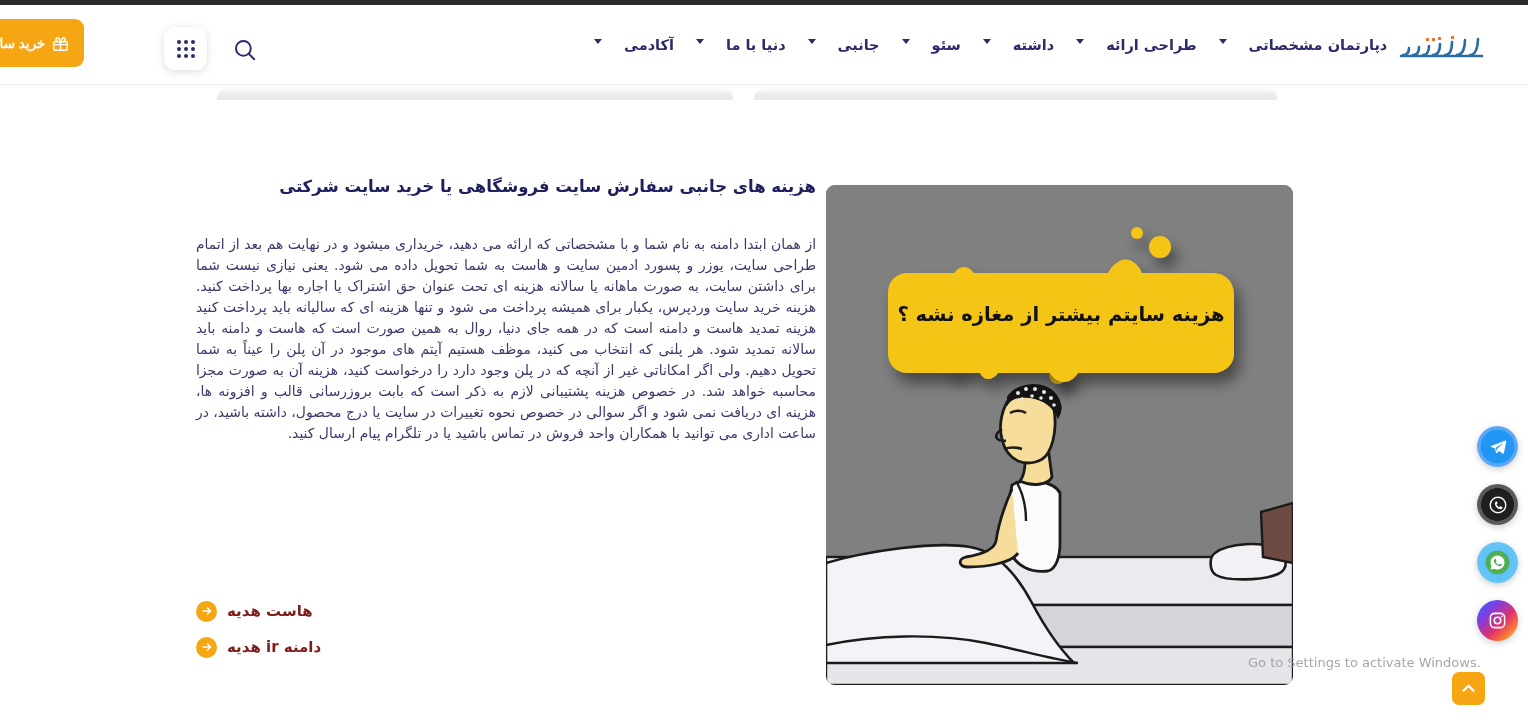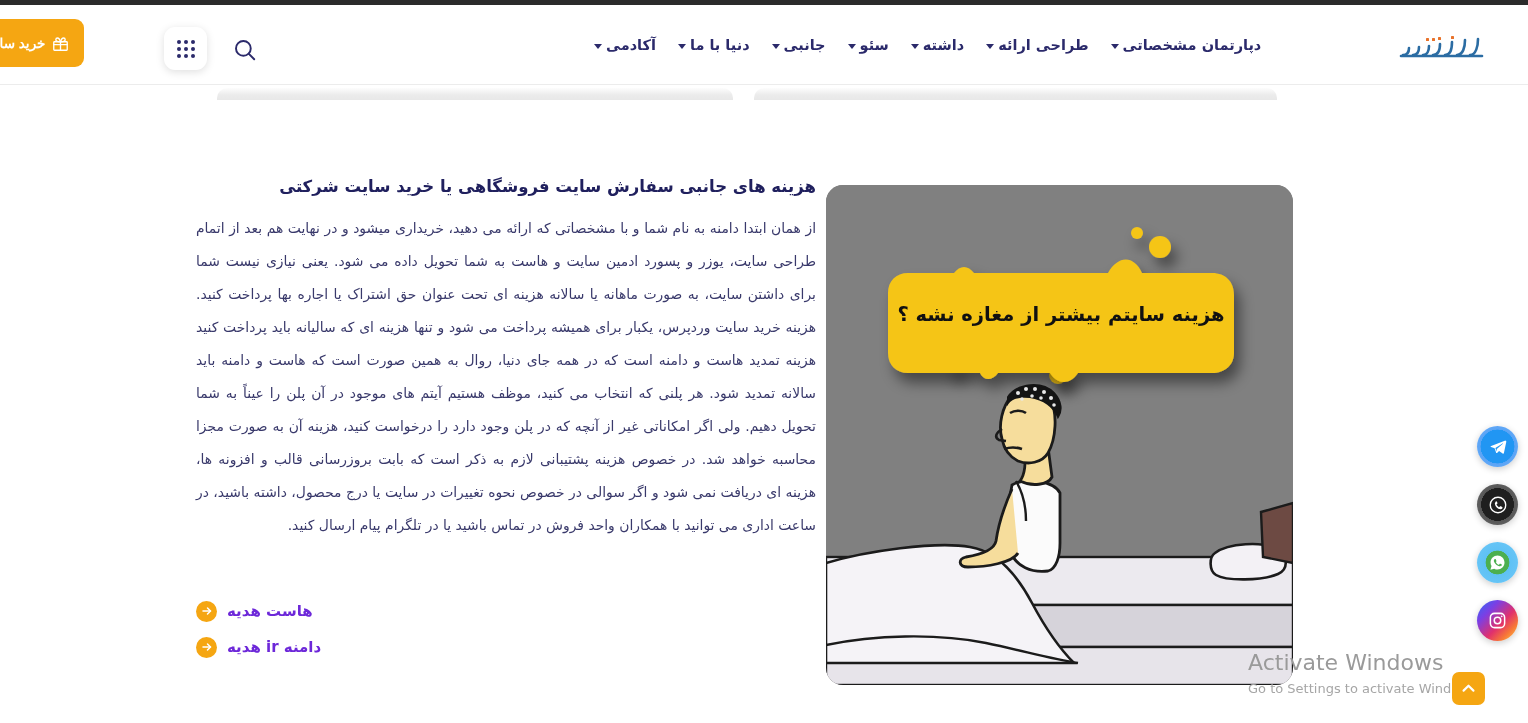--- a/index.html
+++ b/index.html
@@ -103,22 +103,21 @@
     left: 583px;
     display: flex;
     flex-direction: row;
     align-items: center;
     gap: 0;
     direction: rtl;
   }
   .nav-item {
     display: flex;
     flex-direction: row-reverse;
-    align-items: center;
-    gap: 4px;
+    gap: 22px;
     color: #2b2a6b;
     font-size: 14.5px;
     font-weight: 700;
     padding: 0 11px;
     cursor: pointer;
     white-space: nowrap;
   }
   .caret {
     display: inline-block;
     width: 0; height: 0;
@@ -163,28 +162,28 @@
     width: 620px;
     direction: rtl;
     text-align: right;
   }
 
   .section-title {
     color: #20205e;
     font-size: 16.5px;
     font-weight: 700;
     line-height: 1.5;
-    margin-bottom: 12px;
+    margin-bottom: 34px;
     text-align: right;
   }
 
   .section-body {
     color: #39396b;
     font-size: 13.9px;
-    line-height: 33px;
+    line-height: 21px;
     text-align: justify;
     text-justify: inter-word;
   }
 
   .gift-list {
     position: absolute;
     top: 493px;
     left: 196px;
     width: 608px;
     list-style: none;
@@ -202,33 +201,33 @@
   .arrow-circle {
     width: 21px; height: 21px;
     border-radius: 50%;
     background: #f5a612;
     display: flex;
     align-items: center;
     justify-content: center;
     flex: 0 0 auto;
   }
   .gift-label {
-    color: #6d28d9;
+    color: #7f1d1d;
     font-size: 15px;
     font-weight: 700;
   }
 
   
   .illus {
     position: absolute;
     top: 85px;
     left: 826px;
     width: 467px;
     height: 500px;
-    border-radius: 17px;
+    border-radius: 9px;
     overflow: hidden;
     background: #808080;
   }
   .illus svg { display: block; width: 467px; height: 500px; }
 
   
   .watermark {
     position: absolute;
     top: 550px;
     left: 1248px;
@@ -494,21 +493,20 @@
           <circle cx="225" cy="213" r="2"></circle>
             <circle cx="196" cy="214" r="1.8"></circle>
           <circle cx="206" cy="211" r="1.8"></circle>
             <circle cx="215" cy="213" r="1.8"></circle>
           <circle cx="228" cy="220" r="1.8"></circle>
         </g>
       </svg>
     </div>
 
     <div class="watermark">
-      <div class="wm-title">Activate Windows</div>
       <div class="wm-sub">Go to Settings to activate Windows.</div>
     </div>
   </div>
 
   <div class="social-rail">
     <div class="social-icon si-telegram">
       <svg width="18" height="18" viewBox="0 0 24 24" fill="#ffffff">
         <path d="M21.9 3.3 2.9 10.6c-1.1.4-1.1 1.1-.2 1.4l4.8 1.5 1.8 5.6c.2.6.1.9.8.9.5 0 .7-.2 1-.5l2.3-2.3 4.8 3.6c.9.5 1.5.2 1.7-.8l3.1-14.6c.3-1.3-.5-1.9-1.1-1.6zM8.5 13.2 18 7.3c.5-.3.9-.1.5.2l-8.1 7.3-.3 3.3z"></path>
       </svg>
     </div>

